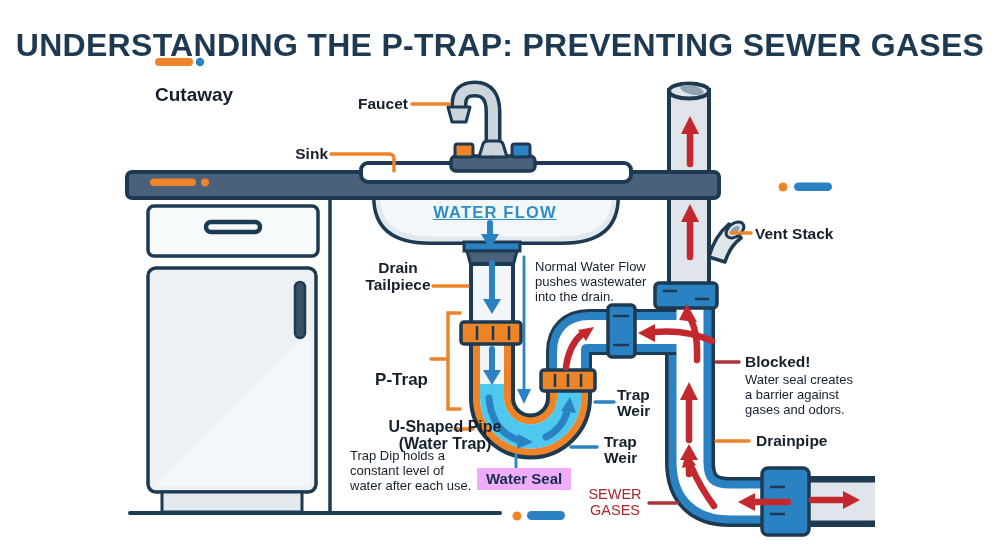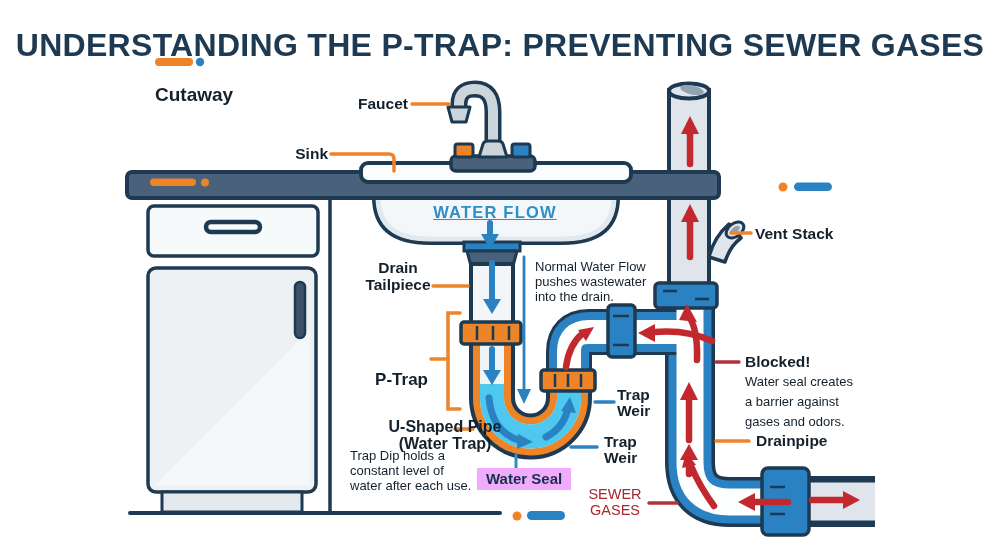--- a/index.html
+++ b/index.html
@@ -21,21 +21,21 @@
   .normalflow{left:535px;top:259px;}
   .ptrap{left:358px;top:346px;width:70px;text-align:right;font-size:17px;margin-top:25px;}
   .ushaped{left:330px;top:419px;width:140px;text-align:center;font-size:16px;line-height:16.5px;margin-left:45px;}
   .trapdip{left:350px;top:448px;}
   .waterseal{left:477px;top:468px;background:#f0abfc;color:#143049;font-size:15px;
              font-weight:bold;padding:2px 9px 3px 9px;}
   .trapweir1{left:617px;top:387px;line-height:16px;}
   .trapweir2{left:604px;top:434px;line-height:16px;}
   .ventstack{left:755px;top:225px;}
   .blockedh{left:745px;top:353px;}
-  .blockedb{left:745px;top:372px;line-height:20px;}
+  .blockedb{left:745px;top:372px;line-height:15px;}
   .drainpipe{left:756px;top:432px;}
   .sewergases{left:580px;top:486px;width:70px;text-align:center;font-size:14.5px;
               font-weight:normal;line-height:16px;color:#a8282e;}
 </style>
 </head>
 <body>
 
 <div id="stage">
 
 <svg id="diagram-svg" width="1000" height="558" viewBox="0 0 1000 558">

